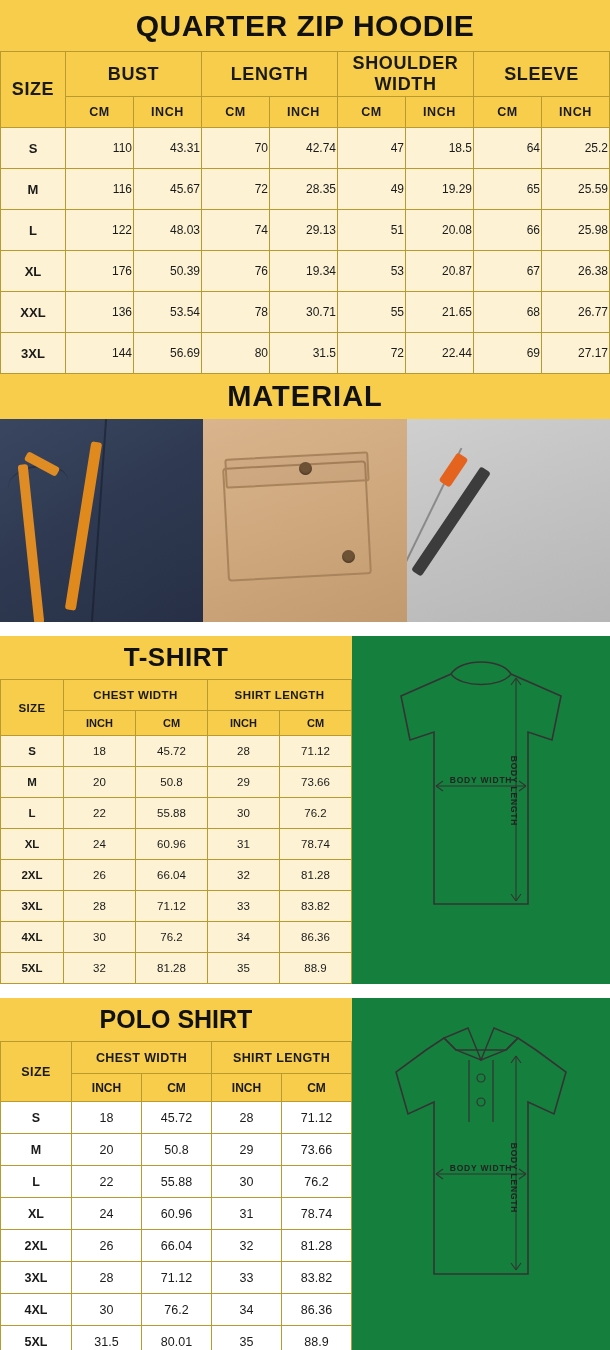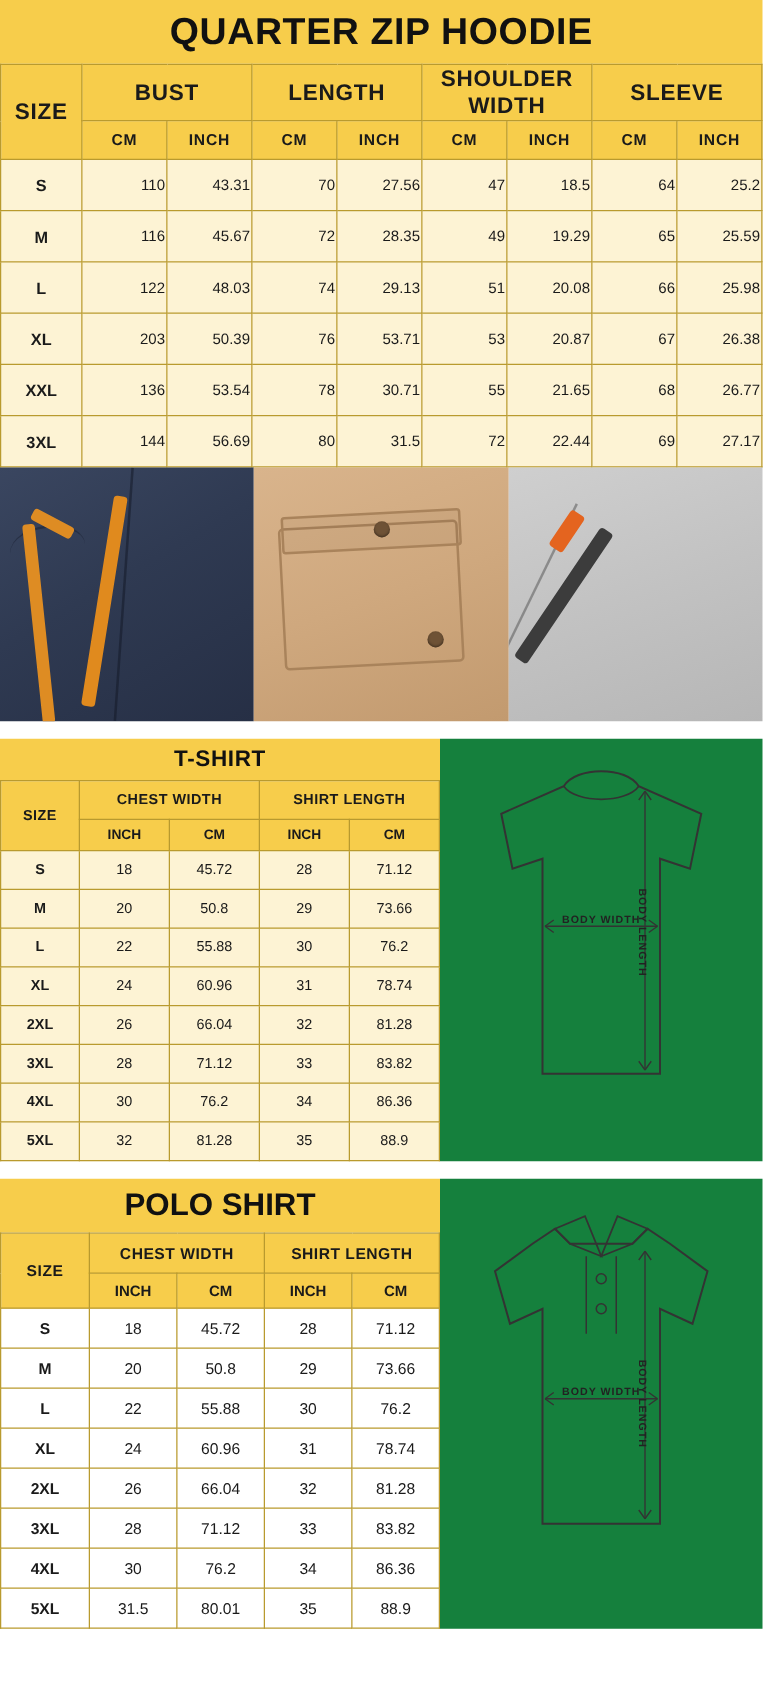--- a/index.html
+++ b/index.html
@@ -191,21 +191,21 @@
     display: flex;
     width: 100%;
     align-items: stretch;
   }
   .block .tablewrap { width: 352px; }
   .block .figure { flex: 1; position: relative; background: #15803d; }
 
   .sec-title {
     background: #f7cd4b;
     text-align: center;
-    font-size: 18px;
+    font-size: 26px;
     font-weight: bold;
     letter-spacing: 0.5px;
     padding: 6px 0 6px 0;
     color: #111;
   }
   .tshirt-table td, .tshirt-table th {
     height: 28px;
     font-size: 11.5px;
     border: 1px solid #b8962c;
   }
@@ -296,21 +296,21 @@
         <th class="sub">INCH</th>
         <th class="sub">CM</th>
         <th class="sub">INCH</th>
       </tr>
 
       <tr class="rowtall">
         <td class="sizecell">S</td>
         <td class="val">110</td>
         <td class="val">43.31</td>
         <td class="val">70</td>
-        <td class="val">27.56</td>
+        <td class="val">42.74</td>
         <td class="val">47</td>
         <td class="val">18.5</td>
         <td class="val">64</td>
         <td class="val">25.2</td>
       </tr>
       <tr class="rowtall">
         <td class="sizecell">M</td>
         <td class="val">116</td>
         <td class="val">45.67</td>
         <td class="val">72</td>
@@ -326,24 +326,24 @@
         <td class="val">48.03</td>
         <td class="val">74</td>
         <td class="val">29.13</td>
         <td class="val">51</td>
         <td class="val">20.08</td>
         <td class="val">66</td>
         <td class="val">25.98</td>
       </tr>
       <tr class="rowtall">
         <td class="sizecell">XL</td>
-        <td class="val">203</td>
+        <td class="val">176</td>
         <td class="val">50.39</td>
         <td class="val">76</td>
-        <td class="val">53.71</td>
+        <td class="val">19.34</td>
         <td class="val">53</td>
         <td class="val">20.87</td>
         <td class="val">67</td>
         <td class="val">26.38</td>
       </tr>
       <tr class="rowtall">
         <td class="sizecell">XXL</td>
         <td class="val">136</td>
         <td class="val">53.54</td>
         <td class="val">78</td>
@@ -360,20 +360,21 @@
         <td class="val">80</td>
         <td class="val">31.5</td>
         <td class="val">72</td>
         <td class="val">22.44</td>
         <td class="val">69</td>
         <td class="val">27.17</td>
       </tr>
     </tbody>
   </table>
 
+  <div class="material-title">MATERIAL</div>
   <div class="material-photos">
     <div class="photo navy">
       <div class="navy-fold"></div>
       <div class="navy-seam"></div>
       <div class="draw-b2"></div>
       <div class="draw-b"></div>
       <div class="draw-a"></div>
     </div>
     <div class="photo tan">
       <div class="pocket"></div>

